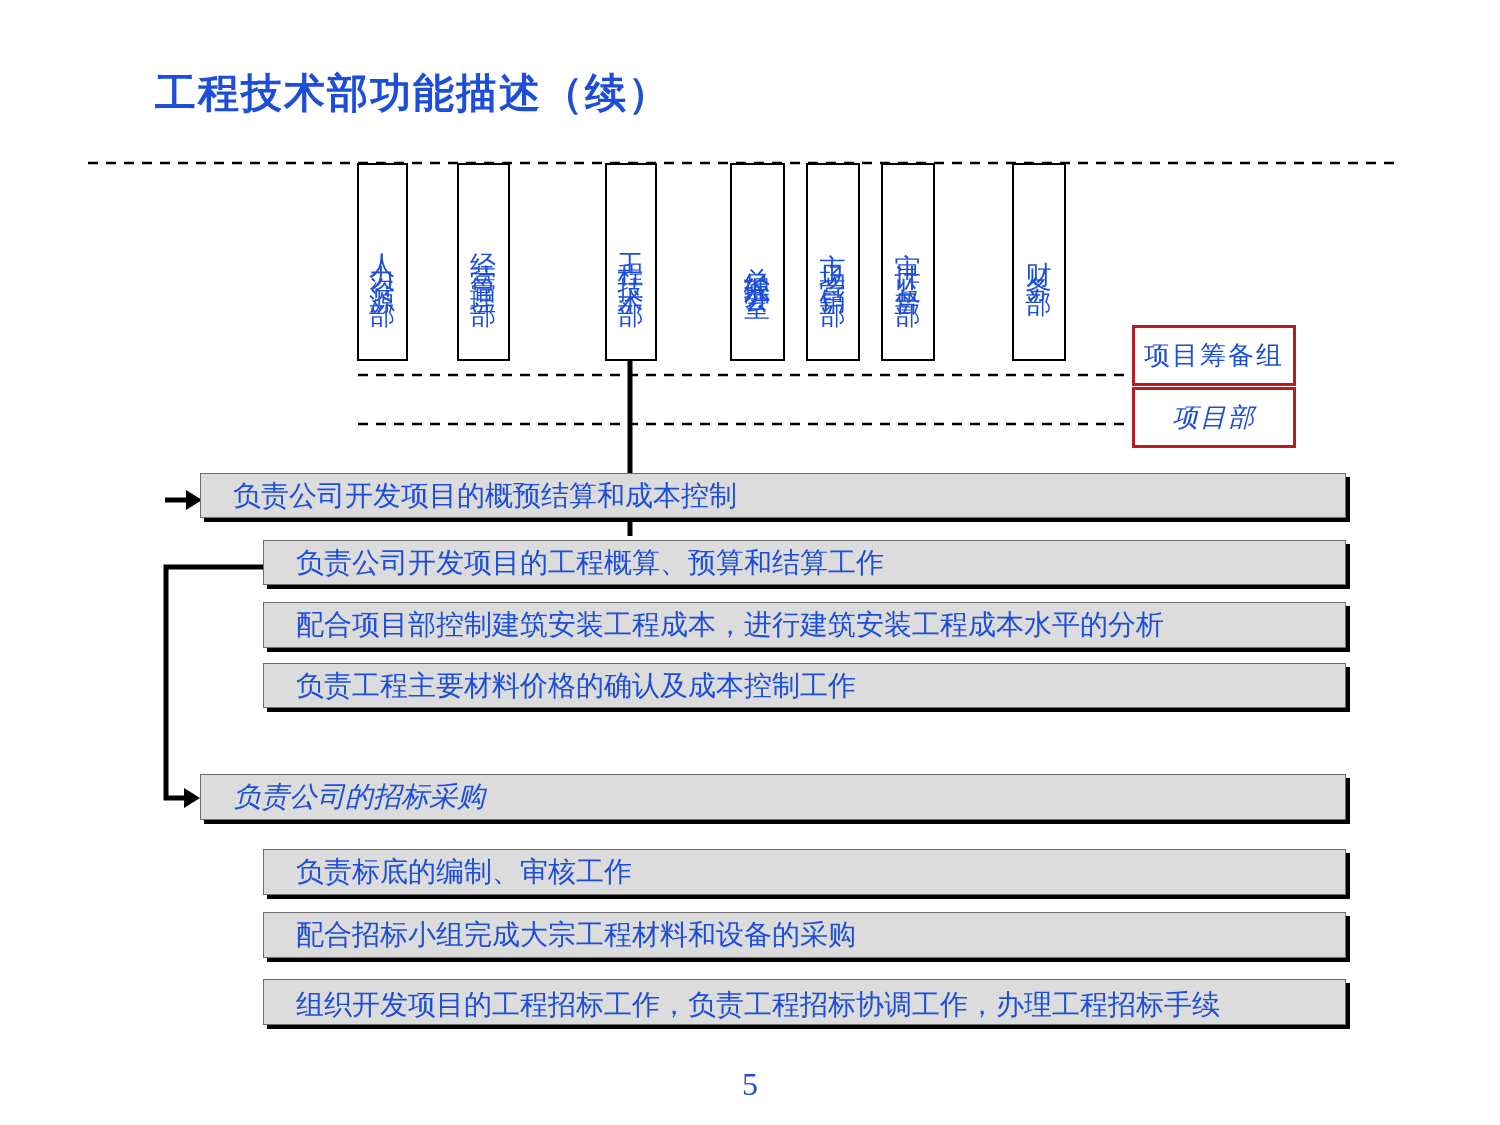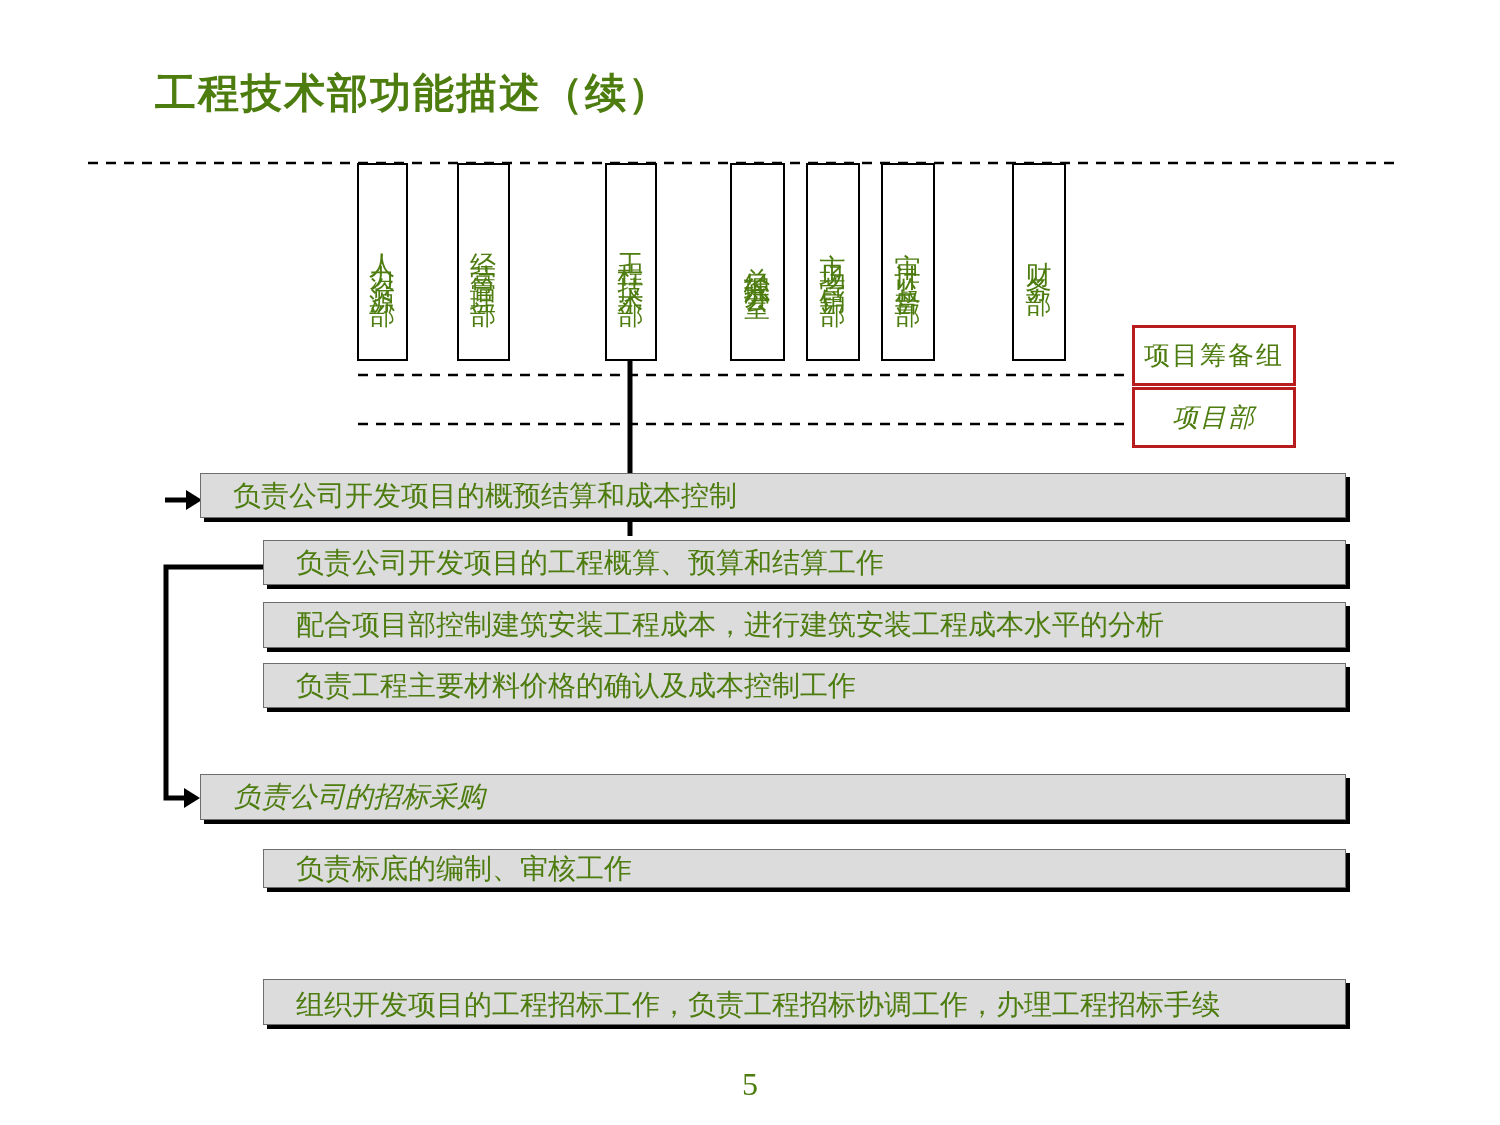--- a/index.html
+++ b/index.html
@@ -2,21 +2,21 @@
 <html><head>
 <meta charset="utf-8">
 <style>
   html, body { margin: 0; padding: 0; background: #ffffff; }
   .slide {
     position: relative;
     width: 1500px;
     height: 1125px;
     background: #ffffff;
     font-family: "Liberation Sans", sans-serif;
-    color: #4d7c0f;
+    color: #1d4ed8;
     overflow: hidden;
   }
   .slide-title {
     position: absolute;
     left: 155px;
     top: 66px;
     font-size: 41px;
     font-weight: bold;
     letter-spacing: 2px;
     white-space: nowrap;
@@ -143,22 +143,25 @@
   <div class="func-bar" style="left:263px;top:602px;width:1083px;height:46px;">
     <span>配合项目部控制建筑安装工程成本，进行建筑安装工程成本水平的分析</span>
   </div>
   <div class="func-bar" style="left:263px;top:663px;width:1083px;height:45px;">
     <span>负责工程主要材料价格的确认及成本控制工作</span>
   </div>
 
   <div class="func-bar" style="left:200px;top:774px;width:1146px;height:46px;font-style:italic;">
     <span>负责公司的招标采购</span>
   </div>
-  <div class="func-bar" style="left:263px;top:849px;width:1083px;height:39px;">
+  <div class="func-bar" style="left:263px;top:849px;width:1083px;height:46px;">
     <span>负责标底的编制、审核工作</span>
+  </div>
+  <div class="func-bar" style="left:263px;top:912px;width:1083px;height:46px;">
+    <span>配合招标小组完成大宗工程材料和设备的采购</span>
   </div>
   <div class="func-bar" style="left:263px;top:979px;width:1083px;height:46px;align-items:flex-end;">
     <span>组织开发项目的工程招标工作，负责工程招标协调工作，办理工程招标手续</span>
   </div>
 
   <div class="page-number">5</div>
 
 </div>
 
 </body></html>

